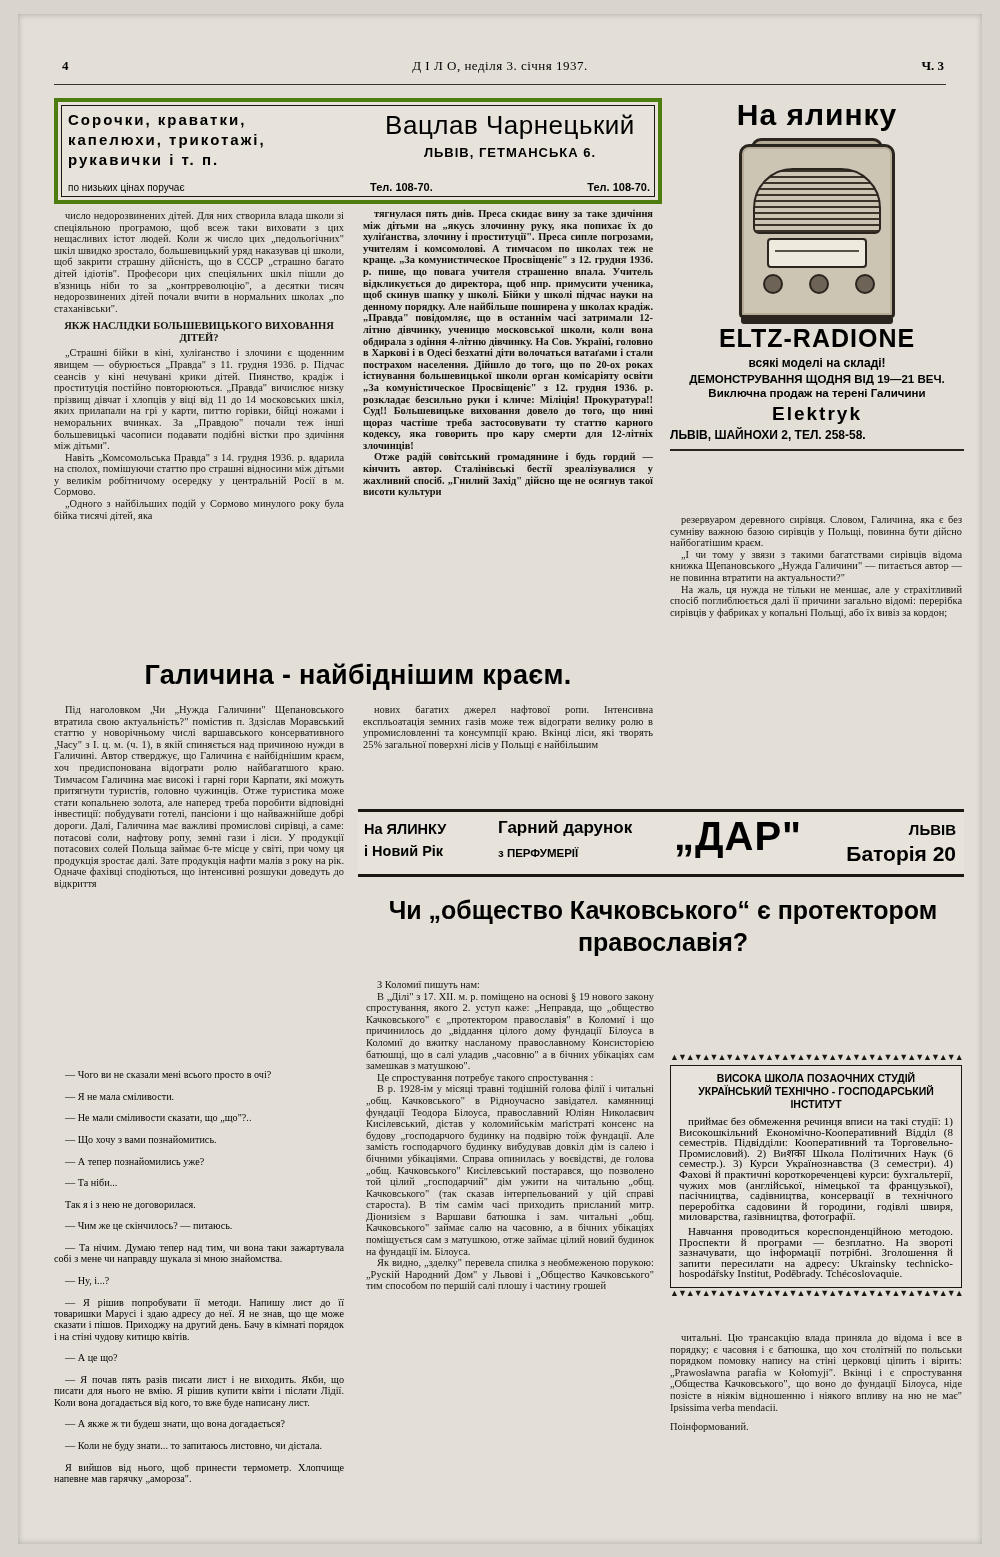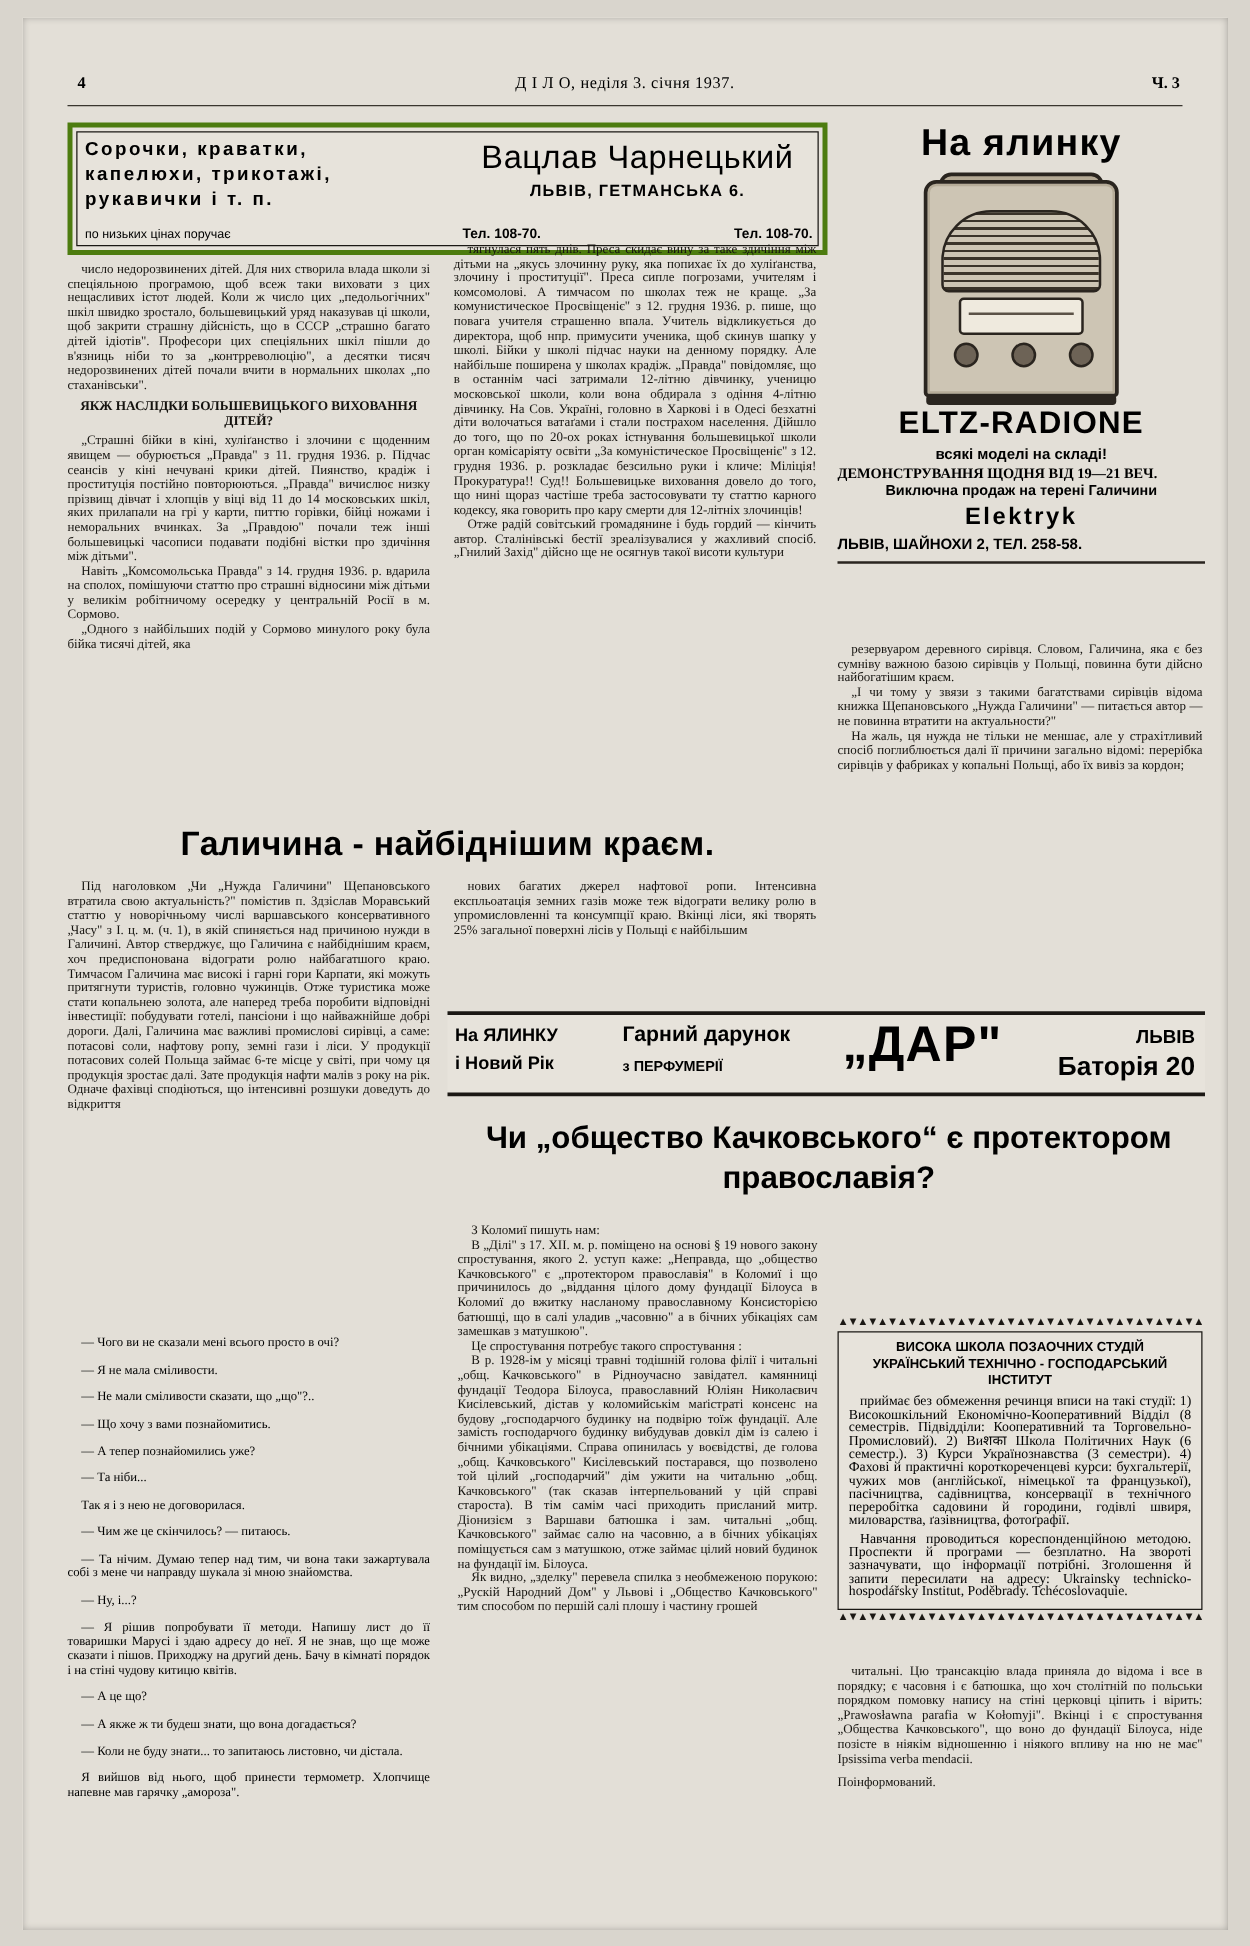--- a/index.html
+++ b/index.html
@@ -56,21 +56,21 @@
       box-shadow:inset 0 0 0 2px #b6ac98;}
   .radio .top{position:absolute;left:24px;right:24px;top:0;height:16px;background:#b4a994;border:3px solid #2a251f;border-radius:10px 10px 0 0;}
   .radio .grill{position:absolute;left:26px;top:30px;right:26px;height:62px;background:repeating-linear-gradient(180deg,#3b342a 0 2px,#cdc5b4 2px 6px);border:2px solid #2a251f;border-radius:40px 40px 6px 6px;}
   .radio .dial{position:absolute;left:40px;right:40px;top:100px;height:26px;background:#efeade;border:2px solid #2a251f;border-radius:4px;}
   .radio .dial:after{content:"";position:absolute;left:6px;right:6px;top:10px;height:2px;background:#5b5247;}
   .radio .kn{position:absolute;width:16px;height:16px;border-radius:50%;background:#6d6356;border:2px solid #2a251f;top:136px;}
   .radio .kn.k1{left:36px;} .radio .kn.k2{left:82px;} .radio .kn.k3{left:128px;}
   .radio .legs{position:absolute;left:14px;right:14px;bottom:-6px;height:8px;background:#2a251f;border-radius:3px;}
   .adR .brand{font-family:"Liberation Sans",sans-serif;font-weight:bold;font-size:25px;text-align:center;letter-spacing:1px;margin-top:6px;}
   .adR .l-a{font-family:"Liberation Sans",sans-serif;font-weight:bold;font-size:12px;text-align:center;margin-top:3px;}
-  .adR .l-b{font-family:Liberation Serif, serif;font-weight:bold;font-size:11.5px;text-align:left;margin-top:3px;}
+  .adR .l-b{font-family:Liberation Sans, sans-serif;font-weight:bold;font-size:11.5px;text-align:center;margin-top:3px;}
   .adR .l-c{font-family:"Liberation Sans",sans-serif;font-weight:bold;font-size:11.5px;text-align:center;margin-top:2px;}
   .adR .elektryk{font-family:"Liberation Sans",sans-serif;font-weight:bold;font-size:19px;text-align:center;letter-spacing:2px;margin-top:4px;}
   .adR .l-d{font-family:"Liberation Sans",sans-serif;font-weight:bold;font-size:12px;margin-top:3px;}
   .rule{height:2px;background:#2a251f;margin:7px 0;}
 
   
   .gal-h{
     position:absolute;left:60px;top:646px;width:560px;text-align:center;
     font-family:"Liberation Sans",sans-serif;font-weight:bold;font-size:27px;letter-spacing:.3px;
   }
@@ -160,21 +160,21 @@
     </div>
 
     <div class="col body-txt" style="left:36px;top:196px;width:290px;">
       <p>число недорозвинених дітей. Для них створила влада школи зі спеціяльною програмою, щоб всеж таки виховати з цих нещасливих істот людей. Коли ж число цих „педольогічних" шкіл швидко зростало, большевицький уряд наказував ці школи, щоб закрити страшну дійсність, що в СССР „страшно багато дітей ідіотів". Професори цих спеціяльних шкіл пішли до в'язниць ніби то за „контрреволюцію", а десятки тисяч недорозвинених дітей почали вчити в нормальних школах „по стаханівськи".</p>
       <div class="sec-h">ЯКЖ  НАСЛІДКИ  БОЛЬШЕВИЦЬКОГО ВИХОВАННЯ ДІТЕЙ?</div>
       <p>„Страшні бійки в кіні, хуліґанство і злочини є щоденним явищем — обурюється „Правда" з 11. грудня 1936. р. Підчас сеансів у кіні нечувані крики дітей. Пиянство, крадіж і проституція постійно повторюються. „Правда" вичислює низку прізвищ дівчат і хлопців у віці від 11 до 14 московських шкіл, яких прилапали на грі у карти, питтю горівки, бійці ножами і неморальних вчинках. За „Правдою" почали теж інші большевицькі часописи подавати подібні вістки про здичіння між дітьми".</p>
       <p>Навіть „Комсомольська Правда" з 14. грудня 1936. р. вдарила на сполох, помішуючи статтю про страшні відносини між дітьми у великім робітничому осередку у центральній Росії в м. Сормово.</p>
       <p>„Одного з найбільших подій у Сормово минулого року була бійка тисячі дітей, яка</p>
     </div>
 
-    <div class="col body-txt" style="left:345px;top:180px;width:290px;">
+    <div class="col body-txt" style="left:345px;top:194px;width:290px;font-weight:bold;">
       <p>тягнулася пять днів. Преса скидає вину за таке здичіння між дітьми на „якусь злочинну руку, яка попихає їх до хуліґанства, злочину і проституції". Преса сипле погрозами, учителям і комсомолові. А тимчасом по школах теж не краще. „За комунистическое Просвіщеніє" з 12. грудня 1936. р. пише, що повага учителя страшенно впала. Учитель відкликується до директора, щоб нпр. примусити ученика, щоб скинув шапку у школі. Бійки у школі підчас науки на денному порядку. Але найбільше поширена у школах крадіж. „Правда" повідомляє, що в останнім часі затримали 12-літню дівчинку, ученицю московської школи, коли вона обдирала з одіння 4-літню дівчинку. На Сов. Україні, головно в Харкові і в Одесі безхатні діти волочаться ватаґами і стали пострахом населення. Дійшло до того, що по 20-ох роках істнування большевицької школи орган комісаріяту освіти „За комуністическое Просвіщеніє" з 12. грудня 1936. р. розкладає безсильно руки і кличе: Міліція! Прокуратура!! Суд!! Большевицьке виховання довело до того, що нині щораз частіше треба застосовувати ту статтю карного кодексу, яка говорить про кару смерти для 12-літніх злочинців!</p>
       <p>Отже радій совітський громадянине і будь гордий — кінчить автор. Сталінівські бестії зреалізувалися у жахливий спосіб. „Гнилий Захід" дійсно ще не осягнув такої висоти культури</p>
     </div>
 
     <div class="col body-txt" style="left:652px;top:500px;width:292px;">
       <p>резервуаром деревного сирівця. Словом, Галичина, яка є без сумніву важною базою сирівців у Польщі, повинна бути дійсно найбогатішим краєм.</p>
       <p>„І чи тому у звязи з такими багатствами сирівців відома книжка Щепановського „Нужда Галичини" — питається автор — не повинна втратити на актуальности?"</p>
       <p>На жаль, ця нужда не тільки не меншає, але у страхітливий спосіб поглиблюється далі її причини загально відомі: перерібка сирівців у фабриках у копальні Польщі, або їх вивіз за кордон;</p>
     </div>
 
@@ -239,19 +239,20 @@
       <p class="dash-p">— Не мали сміливости сказати, що „що"?..</p>
       <p class="dash-p">— Що хочу з вами познайомитись.</p>
       <p class="dash-p">— А тепер познайомились уже?</p>
       <p class="dash-p">— Та ніби...</p>
       <p class="dash-p">Так я і з нею не договорилася.</p>
       <p class="dash-p">— Чим же це скінчилось? — питаюсь.</p>
       <p class="dash-p">— Та нічим. Думаю тепер над тим, чи вона таки зажартувала собі з мене чи направду шукала зі мною знайомства.</p>
       <p class="dash-p">— Ну, і...?</p>
       <p class="dash-p">— Я рішив попробувати її методи. Напишу лист до її товаришки Марусі і здаю адресу до неї. Я не знав, що ще може сказати і пішов. Приходжу на другий день. Бачу в кімнаті порядок і на стіні чудову китицю квітів.</p>
       <p class="dash-p">— А це що?</p>
+      <p class="dash-p">— Я почав пять разів писати лист і не виходить. Якби, що писати для нього не вмію. Я рішив купити квіти і післати Лідії. Коли вона догадається від кого, то вже буде написану лист.</p>
       <p class="dash-p">— А якже ж ти будеш знати, що вона догадається?</p>
       <p class="dash-p">— Коли не буду знати... то запитаюсь листовно, чи дістала.</p>
       <p class="dash-p">Я вийшов від нього, щоб принести термометр. Хлопчище напевне мав гарячку „амороза".</p>
     </div>
 
   </div>
 </div>
 
 </body></html>

